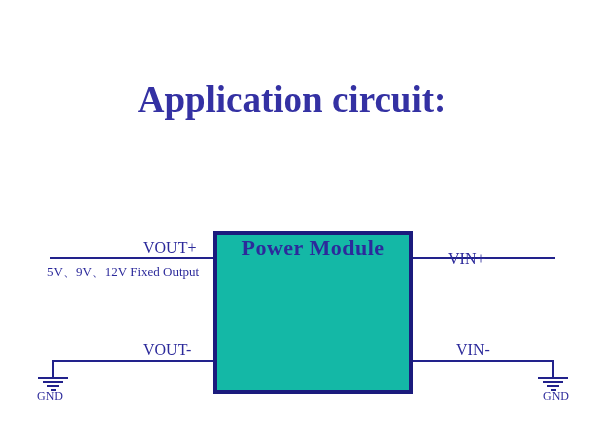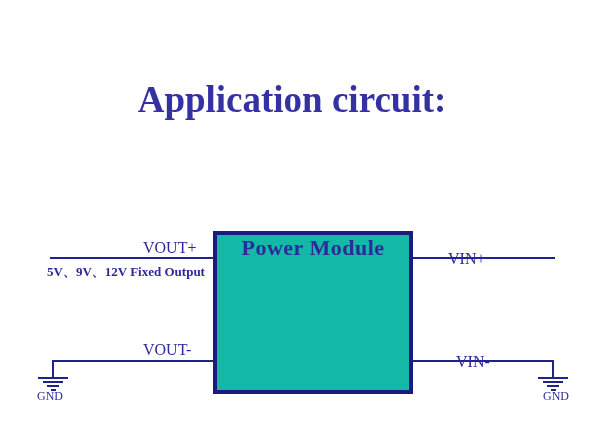--- a/index.html
+++ b/index.html
@@ -52,21 +52,20 @@
     line-height: 14px;
     color: var(--label, #2c2a9b);
     white-space: nowrap;
   }
   .note-label {
     position: absolute;
     font-size: 13px;
     line-height: 15px;
     color: var(--label, #2c2a9b);
     white-space: nowrap;
-    font-weight: bold;
   }
   .ground {
     position: absolute;
     width: 30px;
   }
   .ground .bar {
     height: 2px;
     margin: 0 auto 2px auto;
     background: var(--wire, #22228c);
   }
@@ -97,21 +96,21 @@
   <div class="wire" style="left:50px;  top:225px; width:163px; height:2px;"></div>
   <div class="wire" style="left:413px; top:225px; width:142px; height:2px;"></div>
   <div class="wire" style="left:52px;  top:328px; width:161px; height:2px;"></div>
   <div class="wire" style="left:413px; top:328px; width:141px; height:2px;"></div>
   <div class="wire" style="left:52px;  top:328px; width:2px;  height:17px;"></div>
   <div class="wire" style="left:552px; top:328px; width:2px;  height:17px;"></div>
 
   <span class="pin-label" style="left:143px; top:209px;">VOUT+</span>
   <span class="pin-label" style="left:448px; top:220px;">VIN+</span>
   <span class="pin-label" style="left:143px; top:311px;">VOUT-</span>
-  <span class="pin-label" style="left:456px; top:323px;">VIN-</span>
+  <span class="pin-label" style="left:456px; top:311px;">VIN-</span>
 
   <span class="note-label" style="left:47px; top:232px;">5V、9V、12V Fixed Output</span>
 
   <div class="ground" style="left:38px; top:345px;">
     <div class="bar bar1"></div>
     <div class="bar bar2"></div>
     <div class="bar bar3"></div>
     <div class="bar bar4"></div>
   </div>
   <span class="gnd-label" style="left:50px; top:358px;">GND</span>

